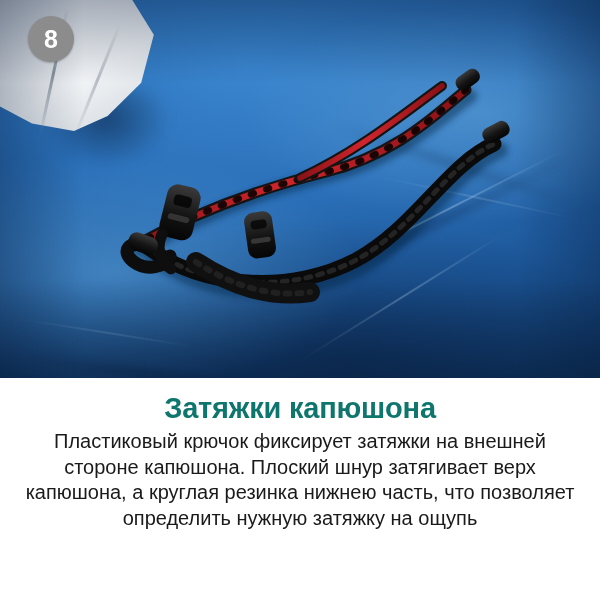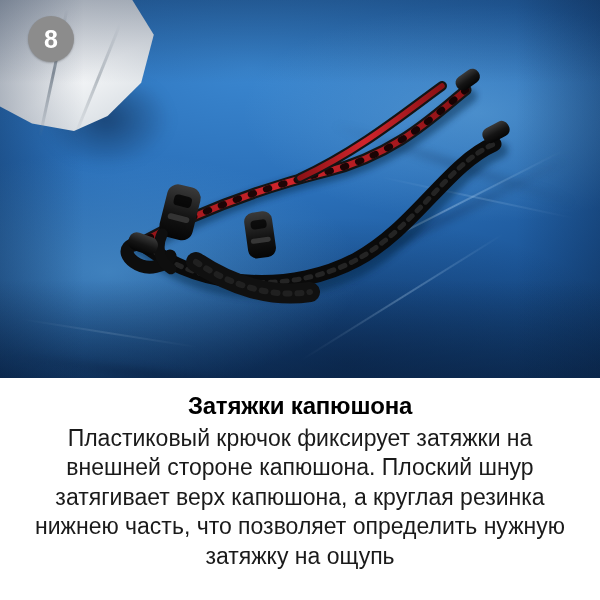--- a/index.html
+++ b/index.html
@@ -130,29 +130,29 @@
     box-shadow: 0 1px 2px rgba(0,0,0,0.25);
   }
 
   
   .caption {
     padding: 14px 18px 0 18px;
     text-align: center;
   }
   .caption h2 {
     margin: 0 0 4px 0;
-    font-size: 24px;
+    font-size: 29px;
     font-weight: bold;
-    color: #000000;
+    color: #0f766e;
     letter-spacing: -0.2px;
     font-family: "Liberation Sans", sans-serif;
   }
   .caption p {
     margin: 0;
-    font-size: 23px;
+    font-size: 20px;
     line-height: 1.28;
     color: #1a1a1a;
     font-family: "Liberation Sans", sans-serif;
   }
 </style>
 </head>
 <body>
 
 <div class="card">
 

